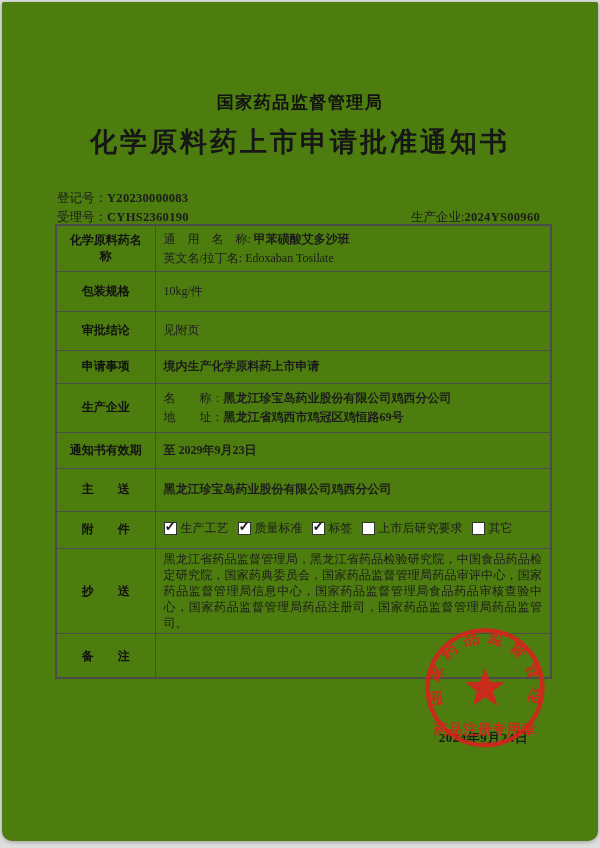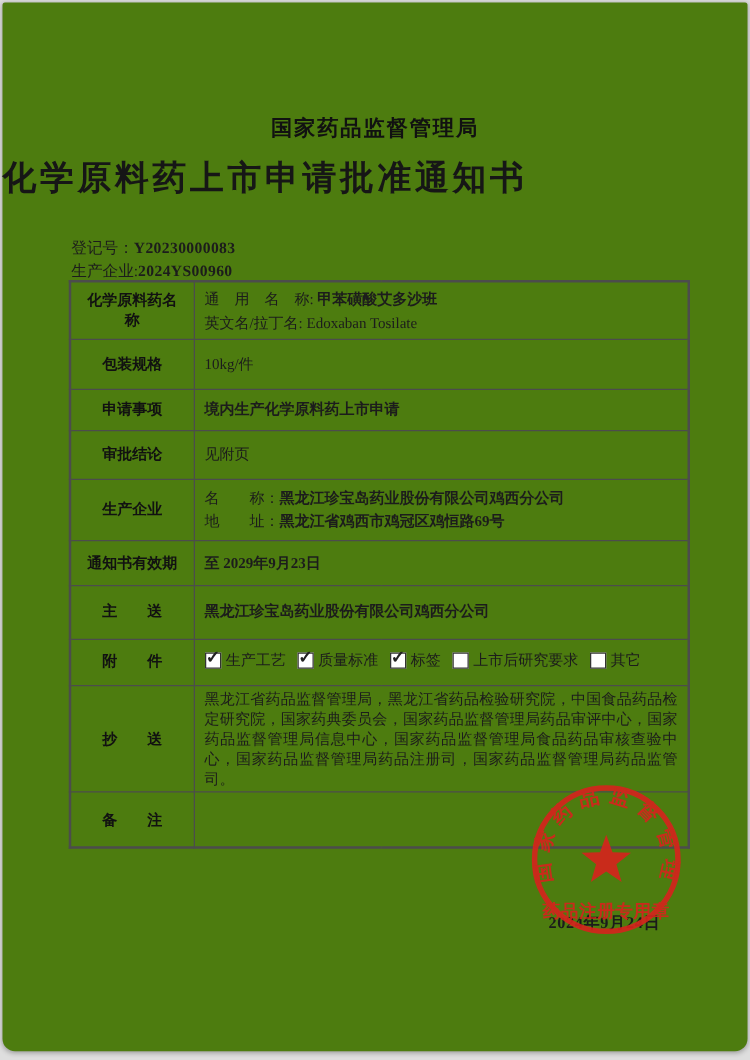--- a/index.html
+++ b/index.html
@@ -18,20 +18,21 @@
     box-shadow:0 1px 4px rgba(0,0,0,.3);
   }
   .org-name{
     position:absolute;top:89px;left:0;width:100%;
     text-align:center;
     font-family:"Liberation Sans","DejaVu Sans",sans-serif;
     font-size:17px;font-weight:700;letter-spacing:1.5px;color:#111;
   }
   .doc-title{
     position:absolute;top:122px;left:0;width:100%;
+    text-align:center;
     font-size:27px;font-weight:700;letter-spacing:3px;color:#161616;
   }
   .meta-reg{position:absolute;top:188px;left:55px;font-size:12.5px;}
   .meta-row{position:absolute;top:207px;left:55px;right:58px;display:flex;justify-content:space-between;font-size:12.5px;}
   .meta-val{font-weight:700;letter-spacing:.3px;}
   table.main{
     position:absolute;top:222px;left:53px;
     width:495px;border-collapse:collapse;table-layout:fixed;
   }
   table.main td{
@@ -77,20 +78,21 @@
 
 <div class="page">
 
   <div class="org-name">国家药品监督管理局</div>
   <div class="doc-title">化学原料药上市申请批准通知书</div>
 
   <div class="meta-reg">
     <span>登记号：</span><span class="meta-val">Y20230000083</span>
   </div>
   <div class="meta-row">
+    <span><span>受理号：</span><span class="meta-val">CYHS2360190</span></span>
     <span><span>生产企业:</span><span class="meta-val">2024YS00960</span></span>
   </div>
 
   <table class="main">
     <colgroup>
         <col style="width:99px">
         <col style="width:150px">
         <col style="width:115px">
         <col style="width:131px">
       </colgroup>
@@ -103,28 +105,28 @@
         <div><span class="sub-label">英文名/拉丁名:</span> <span>Edoxaban Tosilate</span></div>
       </td>
     </tr>
 
 
     <tr style="height:40px;">
       <td class="lbl">包装规格</td>
       <td colspan="3">10kg/件</td>
     </tr>
 
+    <tr style="height:39px;">
+      <td class="lbl">审批结论</td>
+      <td colspan="3">见附页</td>
+    </tr>
+
     <tr style="height:33px;">
       <td class="lbl">申请事项</td>
       <td colspan="3" class="bold">境内生产化学原料药上市申请</td>
-    </tr>
-
-    <tr style="height:39px;">
-      <td class="lbl">审批结论</td>
-      <td colspan="3">见附页</td>
     </tr>
 
     <tr style="height:49px;">
       <td class="lbl">生产企业</td>
       <td colspan="3" class="two-line">
         <div><span>名　　称：</span><span class="bold">黑龙江珍宝岛药业股份有限公司鸡西分公司</span></div>
         <div><span>地　　址：</span><span class="bold">黑龙江省鸡西市鸡冠区鸡恒路69号</span></div>
       </td>
     </tr>
 

